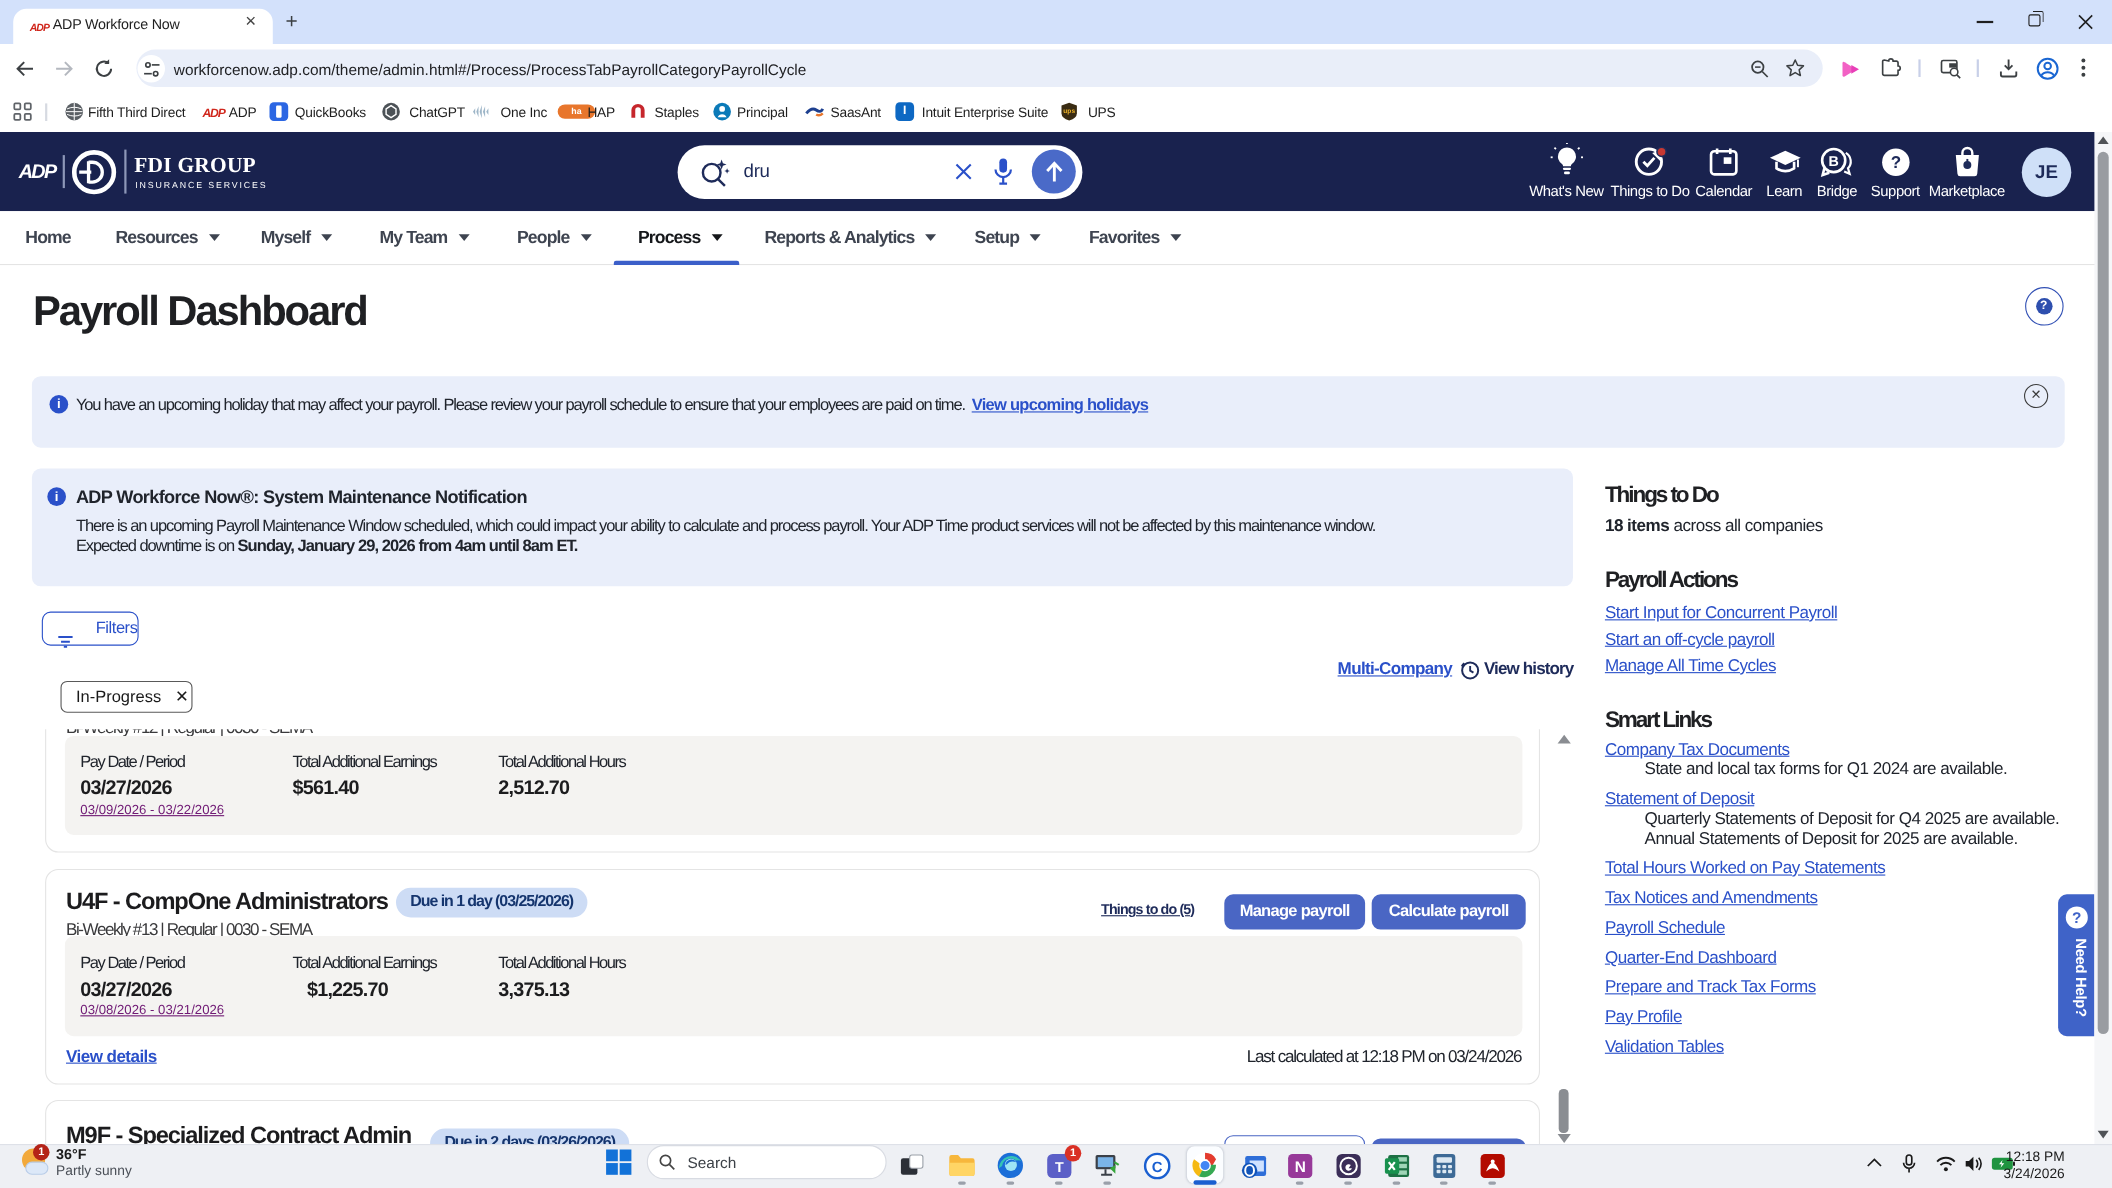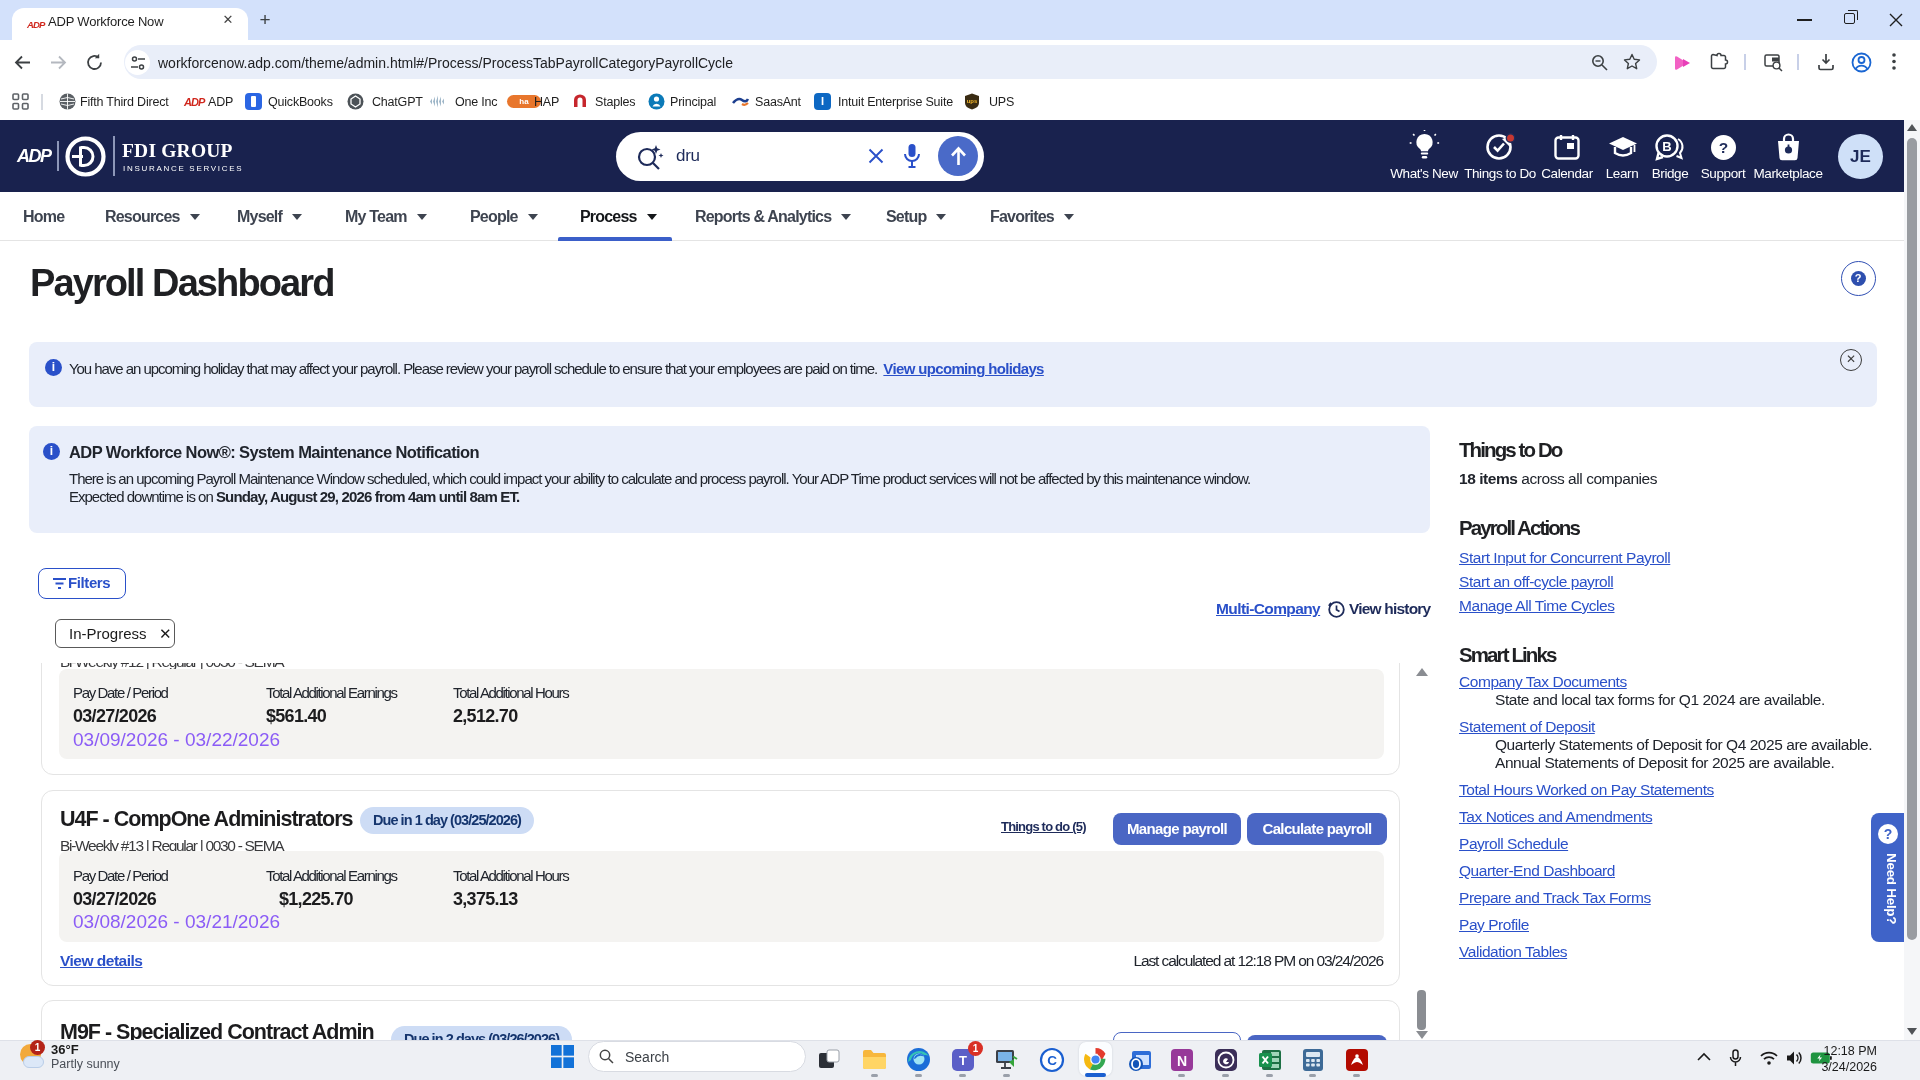--- a/index.html
+++ b/index.html
@@ -49,32 +49,32 @@
 #b1link { font-weight:bold; color:#2a50c9; text-decoration:underline; letter-spacing:-0.65px; }
 #b1close { left:1840px; top:349px; width:22px; height:22px; border:1.5px solid #3c3c3c; border-radius:50%; color:#3c3c3c; font-size:12px; text-align:center; line-height:19px; }
 #b2title { left:69px; top:443px; font-size:16.5px; font-weight:bold; color:#20242c; letter-spacing:-0.6px; }
 .b2line { position:absolute; left:69px; font-size:15px; color:#20242c; letter-spacing:-1px; white-space:nowrap; }
 
 
 .rcH { position:absolute; left:1459px; font-size:20.5px; font-weight:bold; color:#1f2023; white-space:nowrap; letter-spacing:-1.9px; }
 .rcL { position:absolute; left:1459px; font-size:15.5px; color:#2a50c9; text-decoration:underline; white-space:nowrap; letter-spacing:-0.45px; }
 .rcT { position:absolute; left:1495px; font-size:15.5px; color:#20242c; white-space:nowrap; letter-spacing:-0.45px; }
 
-#filters { left:38px; top:568px; width:88px; height:31px; border:1.5px solid #2a50c9; border-radius:8px; color:#2a50c9; font-weight:bold; font-size:15px; line-height:28px; letter-spacing:-0.4px; text-align:left; }
+#filters { left:38px; top:556px; width:88px; height:31px; border:1.5px solid #2a50c9; border-radius:8px; color:#2a50c9; font-weight:normal; font-size:15px; line-height:28px; letter-spacing:-0.4px; text-align:right; }
 #multico { left:1216px; top:600px; font-size:15.5px; font-weight:bold; color:#2a50c9; text-decoration:underline; letter-spacing:-0.6px; }
 #viewhist { left:1349px; top:600px; font-size:15.5px; font-weight:bold; color:#1e2b5a; letter-spacing:-0.8px; }
 #chip { left:55px; top:619px; width:120px; height:29px; border:1px solid #595959; border-radius:6px; font-size:15px; color:#1a1a1a; line-height:27px; padding-left:13px; }
 
 
 #scrollarea { left:29px; top:663px; width:1404px; height:377px; overflow:hidden; }
 .card { position:absolute; left:12px; width:1359px; background:#fff; border:1px solid #e4e4e4; border-radius:12px; }
 .gpanel { position:absolute; left:17px; background:#f4f3f1; border-radius:8px; width:1325px; }
 .glabel { position:absolute; font-size:15px; font-weight:normal; color:#20242c; letter-spacing:-1.35px; }
 .gval { position:absolute; font-size:18px; font-weight:bold; color:#1c1c1e; letter-spacing:-0.7px; }
-.gsub { position:absolute; font-size:19px; color:#8b5cf6; letter-spacing:0; }
+.gsub { position:absolute; font-size:12px; color:#701a75; letter-spacing:0;text-decoration:underline; }
 .cardtitle { position:absolute; left:18px; font-size:21.5px; font-weight:bold; color:#1c1c1e; white-space:nowrap; letter-spacing:-1px; }
 .pill { position:absolute; height:27px; background:#cddcf5; border-radius:14px; color:#15356e; font-size:14.5px; font-weight:bold; line-height:27px; padding:0 13px; white-space:nowrap; letter-spacing:-0.95px; }
 .cardsub { position:absolute; left:18px; font-size:15.5px; color:#3a3a3c; letter-spacing:-1.3px; }
 .btn { position:absolute; height:32px; border-radius:8px; background:#4a66c4; color:#fff; font-size:15px; font-weight:bold; text-align:center; letter-spacing:-0.65px; }
 .btnline { position:absolute; height:32px; border-radius:8px; background:#fff; border:1.5px solid #4a66c4; }
 .vdet { position:absolute; left:18px; font-size:15.5px; font-weight:bold; color:#2a50c9; text-decoration:underline; letter-spacing:-0.5px; }
 .lastcalc { position:absolute; right:16px; font-size:15.5px; color:#20242c; letter-spacing:-1.1px; }
 
 
 #needhelp { left:1871px; top:813px; width:33px; height:129px; background:#3f63c8; border-radius:8px 0 0 8px; }
@@ -331,21 +331,21 @@
 
 <div class="abs banner" id="banner1"></div>
 <i class="abs infoi" style="left:45px;top:359px;">i</i>
 <div class="abs" id="b1text">You have an upcoming holiday that may affect your payroll. Please review your payroll schedule to ensure that your employees are paid on time.&nbsp;&nbsp;<span id="b1link">View upcoming holidays</span></div>
 <div class="abs" id="b1close">✕</div>
 
 <div class="abs banner" id="banner2"></div>
 <i class="abs infoi" style="left:43px;top:443px;">i</i>
 <div class="abs" id="b2title">ADP Workforce Now®: System Maintenance Notification</div>
 <div class="abs b2line" style="top:470px;">There is an upcoming Payroll Maintenance Window scheduled, which could impact your ability to calculate and process payroll. Your ADP Time product services will not be affected by this maintenance window.</div>
-<div class="abs b2line" style="top:488px;">Expected downtime is on <b style="letter-spacing:-0.85px;">Sunday, August 29, 2026 from 4am until 8am ET.</b></div>
+<div class="abs b2line" style="top:488px;">Expected downtime is on <b style="letter-spacing:-0.85px;">Sunday, January 29, 2026 from 4am until 8am ET.</b></div>
 
 
 <div class="rcH" style="top:438px;">Things to Do</div>
 <div class="rcT" style="left:1459px;top:470px;"><b>18 items</b> across all companies</div>
 <div class="rcH" style="top:516px;">Payroll Actions</div>
 <div class="rcL" style="top:549px;">Start Input for Concurrent Payroll</div>
 <div class="rcL" style="top:573px;">Start an off-cycle payroll</div>
 <div class="rcL" style="top:597px;">Manage All Time Cycles</div>
 <div class="rcH" style="top:643px;">Smart Links</div>
 <div class="rcL" style="top:673px;">Company Tax Documents</div>

